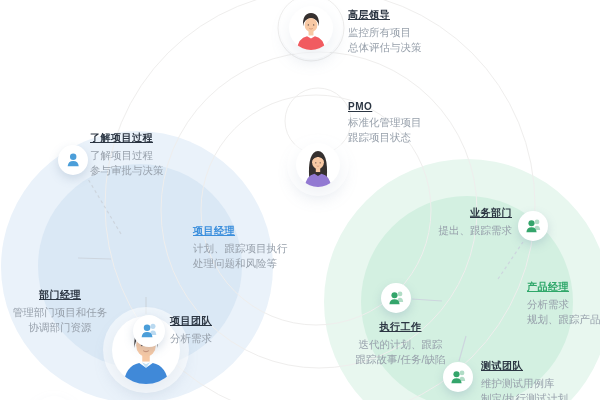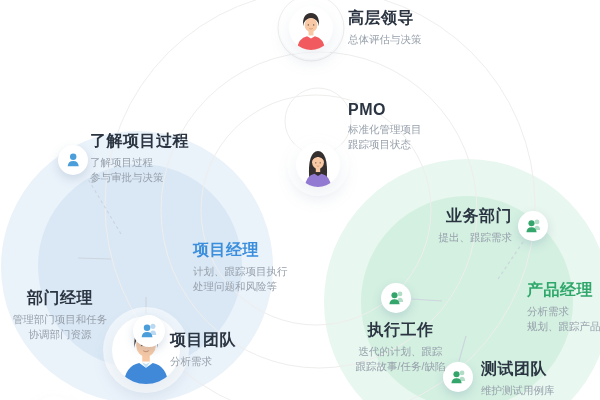--- a/index.html
+++ b/index.html
@@ -31,21 +31,21 @@
   .icon-circle{
     border-radius:50%;background:#fff;display:flex;align-items:center;justify-content:center;
     box-shadow:0 4px 10px rgba(110,140,170,.25);
   }
   .icon-circle svg{width:68%;height:68%;}
   .icon-blue .pi{fill:var(--icon-blue);}
   .icon-green .pi{fill:var(--icon-green);}
   .pi2{opacity:.38;}
   
   .txt{position:absolute;z-index:3;}
-  .title{font-size:16px;font-weight:bold;color:var(--title-dark);letter-spacing:.5px;margin-bottom:3px;white-space:nowrap;}
+  .title{font-size:10px;font-weight:bold;color:var(--title-dark);letter-spacing:.5px;margin-bottom:3px;white-space:nowrap;text-decoration:underline;}
   .title.blue{color:var(--accent-blue);}
   .title.green{color:var(--accent-green);}
   .desc{font-size:10.5px;color:var(--desc-gray);line-height:1.45;white-space:nowrap;}
   .center{text-align:center;}
   .right{text-align:right;}
   
   .skin{fill:var(--skin);}
   .hairdark{fill:var(--hair-dark);}
   .feat{fill:#5b4a43;}
 </style>
@@ -79,20 +79,21 @@
       <ellipse class="skin" cx="50" cy="43" rx="14.5" ry="16"></ellipse>
       <circle class="feat" cx="44" cy="43" r="1.6"></circle>
         <circle class="feat" cx="56" cy="43" r="1.6"></circle>
       <path d="M46 51 Q50 54 54 51" stroke="#c98b6e" stroke-width="1.5" fill="none"></path>
       <rect class="skin" x="44.5" y="55" width="11" height="12"></rect>
       <path d="M18 100 Q21 73 41 69 L50 74 L59 69 Q79 73 82 100 Z" fill="var(--shirt-red)"></path>
     </svg>
   </div>
   <div class="txt" style="left:348px;top:8px;">
     <div class="title">高层领导</div>
+    <div class="desc">监控所有项目</div>
     <div class="desc">总体评估与决策</div>
   </div>
 
   <div class="node-el avatar" style="left:296px;top:99px;width:44px;height:44px;">
     <svg viewBox="0 0 100 100">
       <path class="hairdark" d="M30 80 Q26 20 50 18 Q74 20 70 80 Z"></path>
       <ellipse class="skin" cx="50" cy="44" rx="13.5" ry="15"></ellipse>
       <path class="hairdark" d="M36 40 Q35 25 50 24 Q65 25 64 40 Q57 31 50 32 Q43 31 36 40 Z"></path>
       <circle class="feat" cx="45" cy="45" r="1.5"></circle>
         <circle class="feat" cx="55" cy="45" r="1.5"></circle>
@@ -124,21 +125,21 @@
       <path class="hairdark" d="M33 47 Q31 16 50 15 Q69 16 67 47 Q65 28 50 27 Q35 28 33 47 Z"></path>
       <ellipse class="skin" cx="50" cy="43" rx="14.5" ry="16.5"></ellipse>
       <circle class="feat" cx="44" cy="43" r="1.6"></circle>
         <circle class="feat" cx="56" cy="43" r="1.6"></circle>
       <path d="M46 51 Q50 54 54 51" stroke="#c98b6e" stroke-width="1.5" fill="none"></path>
       <rect class="skin" x="44.5" y="55" width="11" height="12"></rect>
       <path d="M17 100 Q20 73 40 69 L50 76 L60 69 Q80 73 83 100 Z" fill="var(--shirt-blue)"></path>
       <path d="M44 68 L50 76 L56 68 L50 71 Z" fill="#bfe0f7"></path>
     </svg>
   </div>
-  <div class="txt" style="left:193px;top:240px;">
+  <div class="txt" style="left:193px;top:224px;">
     <div class="title blue">项目经理</div>
     <div class="desc">计划、跟踪项目执行</div>
     <div class="desc">处理问题和风险等</div>
   </div>
 
   <div class="node-el avatar sm-shadow" style="left:32px;top:240px;width:44px;height:44px;">
     <svg viewBox="0 0 100 100">
       <path class="hairdark" d="M31 66 Q28 22 50 20 Q72 22 69 66 Z"></path>
       <ellipse class="skin" cx="50" cy="45" rx="13.5" ry="15"></ellipse>
       <path class="hairdark" d="M36 41 Q35 26 50 25 Q65 26 64 41 Q57 32 50 33 Q43 32 36 41 Z"></path>
@@ -158,21 +159,21 @@
   <div class="node-el icon-circle icon-blue" style="left:133px;top:315px;width:32px;height:32px;">
     <svg viewBox="0 0 24 24">
       <g class="pi2">
           <circle class="pi" cx="16.5" cy="7" r="2.8"></circle>
           <path class="pi" d="M13 16.5 Q13.4 11.6 16.5 11.6 Q19.8 11.6 20.2 16.5 Z"></path>
         </g>
       <circle class="pi" cx="10" cy="8.5" r="3.6"></circle>
       <path class="pi" d="M4 19 Q4.5 13.2 10 13.2 Q15.5 13.2 16 19 Z"></path>
     </svg>
   </div>
-  <div class="txt" style="left:170px;top:330px;">
+  <div class="txt" style="left:170px;top:314px;">
     <div class="title">项目团队</div>
     <div class="desc">分析需求</div>
   </div>
 
   <div class="node-el icon-circle icon-green" style="left:518px;top:211px;width:30px;height:30px;">
     <svg viewBox="0 0 24 24">
       <g class="pi2">
           <circle class="pi" cx="16.5" cy="7" r="2.8"></circle>
           <path class="pi" d="M13 16.5 Q13.4 11.6 16.5 11.6 Q19.8 11.6 20.2 16.5 Z"></path>
         </g>

